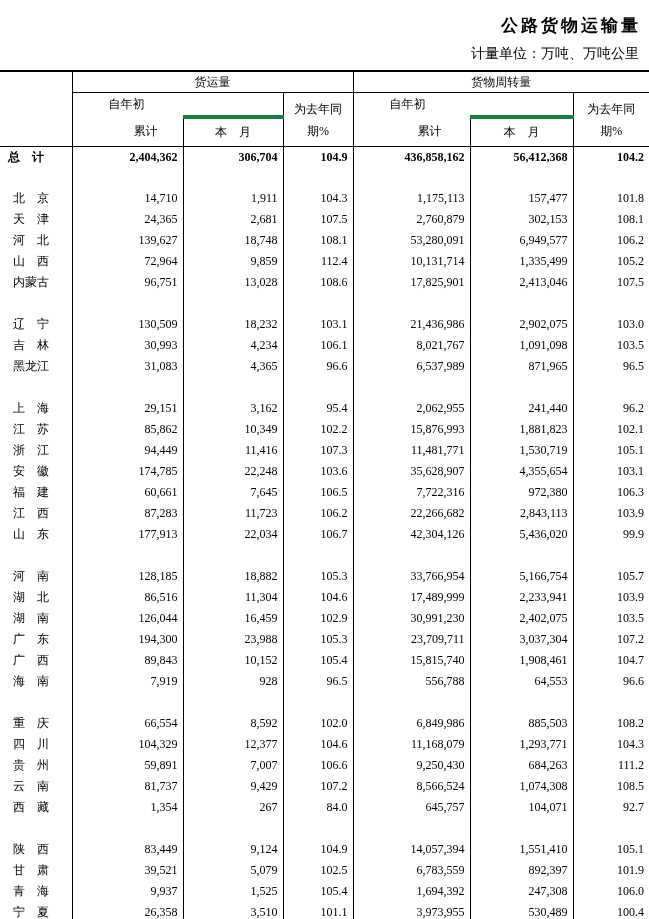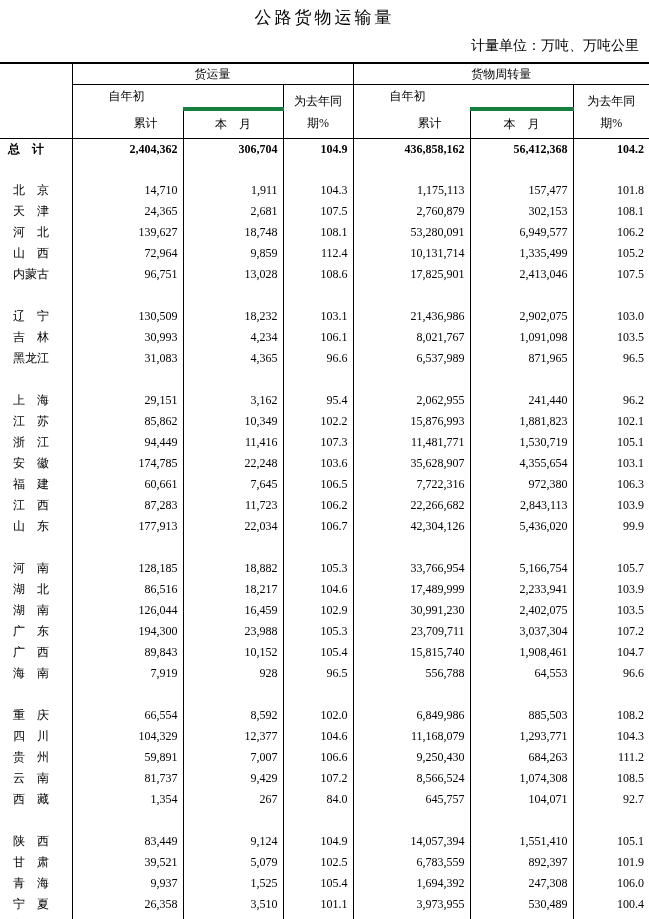--- a/index.html
+++ b/index.html
@@ -1,17 +1,17 @@
 <!DOCTYPE html>
 <html><head>
 <meta charset="utf-8">
 <style>
   html,body{margin:0;padding:0;background:#fff;color:#000;}
   body{width:649px;height:919px;overflow:hidden;font-family:"Liberation Serif","DejaVu Sans",serif;}
-  .title{font-size:17px;font-weight:normal;text-align:center;letter-spacing:3px;line-height:19px;padding-top:8px;margin:0;}
+  .title{font-size:17px;font-weight:bold;text-align:right;letter-spacing:3px;line-height:19px;padding-top:8px;margin:8px;}
   .unit-note{font-size:14px;text-align:right;line-height:16px;padding:3px 2px 0 0;margin:8px;}
   table{border-collapse:collapse;table-layout:fixed;width:649px;margin-top:2px;border-top:2px solid #000;border-bottom:3px solid #000;}
   td{padding:0;height:21px;font-size:12px;line-height:21px;vertical-align:middle;white-space:nowrap;overflow:hidden;}
   tr.h1 td{height:20px;line-height:20px;}
   tr.h2 td{height:22px;line-height:22px;}
   tr.h3 td{height:27px;line-height:27px;}
   tr.total td{height:21px;}
   tr.spacer-sm td{height:20px;}
   tr.spacer td{height:21px;}
   .bl{border-left:1px solid #000;}
@@ -247,21 +247,21 @@
           <td class="num bl">128,185</td>
           <td class="num bl">18,882</td>
           <td class="num bl">105.3</td>
           <td class="num bl">33,766,954</td>
           <td class="num bl">5,166,754</td>
           <td class="num bl">105.7</td>
         </tr>
         <tr>
           <td class="region">湖　北</td>
           <td class="num bl">86,516</td>
-          <td class="num bl">18,217</td>
+          <td class="num bl">11,304</td>
           <td class="num bl">104.6</td>
           <td class="num bl">17,489,999</td>
           <td class="num bl">2,233,941</td>
           <td class="num bl">103.9</td>
         </tr>
         <tr>
           <td class="region">湖　南</td>
           <td class="num bl">126,044</td>
           <td class="num bl">16,459</td>
           <td class="num bl">102.9</td>

